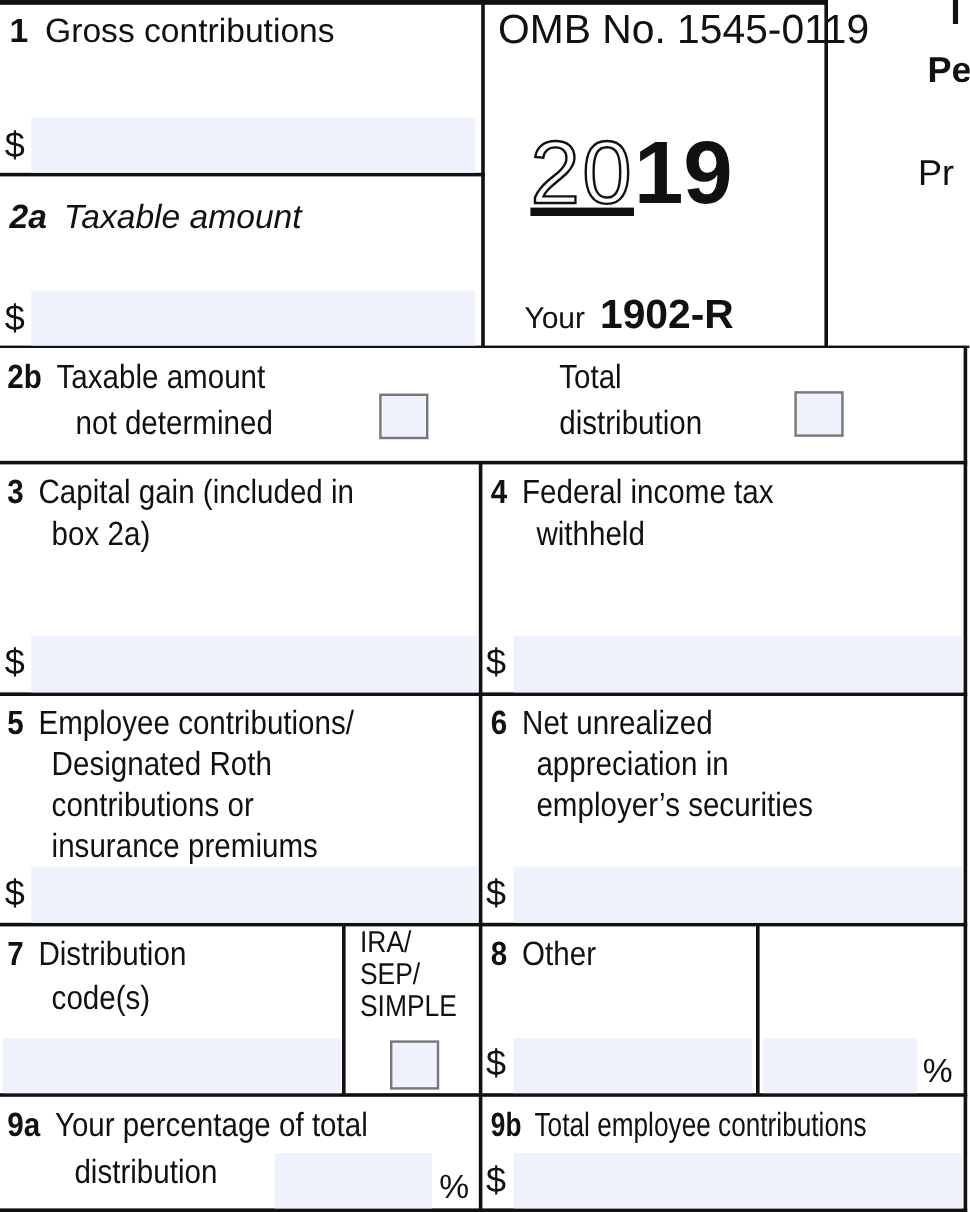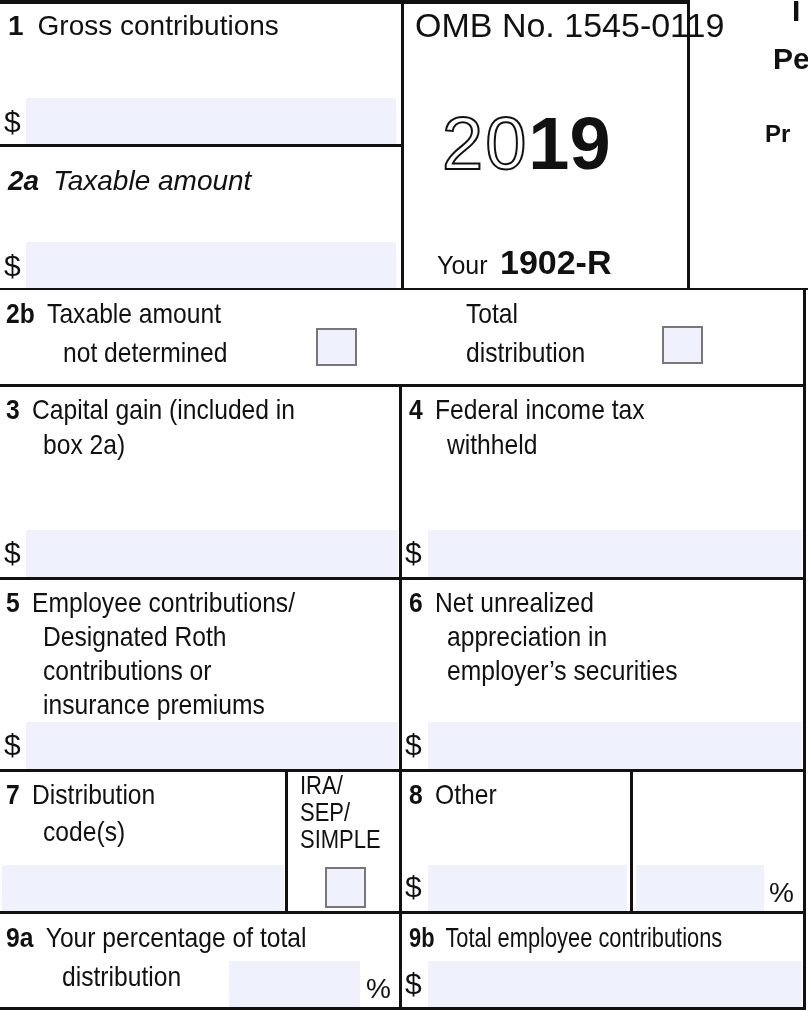--- a/index.html
+++ b/index.html
@@ -9,21 +9,21 @@
   .hl { position:absolute; background:#111; }
   .fill { position:absolute; background:#eff2fc; }
   .lbl { position:absolute; font-size:28px; line-height:34px; white-space:nowrap; }
   .num { font-weight:bold; margin-right:14px; }
   .cond { font-size:28px; transform:scaleX(0.88); transform-origin:left top; }
   .dollar { position:absolute; font-size:30px; line-height:34px; }
   .pct { position:absolute; font-size:28px; line-height:34px; }
   .cb { position:absolute; width:38px; height:38px; background:#eff2fc;
         border:2px solid #777; box-sizing:border-box; }
   .y-outline { font-size:74px; font-weight:normal; color:#fff;
-               -webkit-text-stroke:2px #111; letter-spacing:2px; }
+               -webkit-text-stroke:2px #111; letter-spacing:2px;text-decoration:underline; }
   .y-solid { font-size:74px; font-weight:bold; color:#111; }
 </style>
 </head>
 <body>
 
 <div class="hl" style="left:0;top:0;width:690px;height:4px;"></div>
 <div class="hl" style="left:401px;top:0;width:3px;height:290px;"></div>
 <div class="hl" style="left:687px;top:0;width:3px;height:290px;"></div>
 <div class="hl" style="left:0;top:144px;width:404px;height:3px;"></div>
 <div class="hl" style="left:0;top:288px;width:808px;height:2px;"></div>
@@ -53,21 +53,21 @@
 <div class="abs" style="left:442px;top:100px;line-height:88px;">
   <span class="y-outline">20</span><span class="y-solid">19</span>
 </div>
 <div class="abs" style="left:437px;top:242px;line-height:40px;white-space:nowrap;">
   <span style="font-size:25px;">Your</span>
   <span style="font-size:34px;font-weight:bold;margin-left:8px;">1902-R</span>
 </div>
 
 <div class="lbl" style="left:792px;top:-6px;font-weight:bold;font-size:30px;">I</div>
 <div class="lbl" style="left:773px;top:42px;font-weight:bold;font-size:30px;">Pe</div>
-<div class="lbl" style="left:765px;top:117px;font-weight:bold;font-size:24px;">Pr</div>
+<div class="lbl" style="left:765px;top:128px;font-weight:normal;font-size:30px;">Pr</div>
 
 <div class="lbl cond" style="left:6px;top:297px;">
   <span class="num">2b</span><span>Taxable amount</span>
 </div>
 <div class="lbl cond" style="left:63px;top:336px;">not determined</div>
 <div class="cb" style="left:316px;top:328px;width:41px;"></div>
 
 <div class="lbl cond" style="left:466px;top:297px;">Total</div>
 <div class="lbl cond" style="left:466px;top:336px;">distribution</div>
 <div class="cb" style="left:662px;top:326px;width:41px;"></div>

